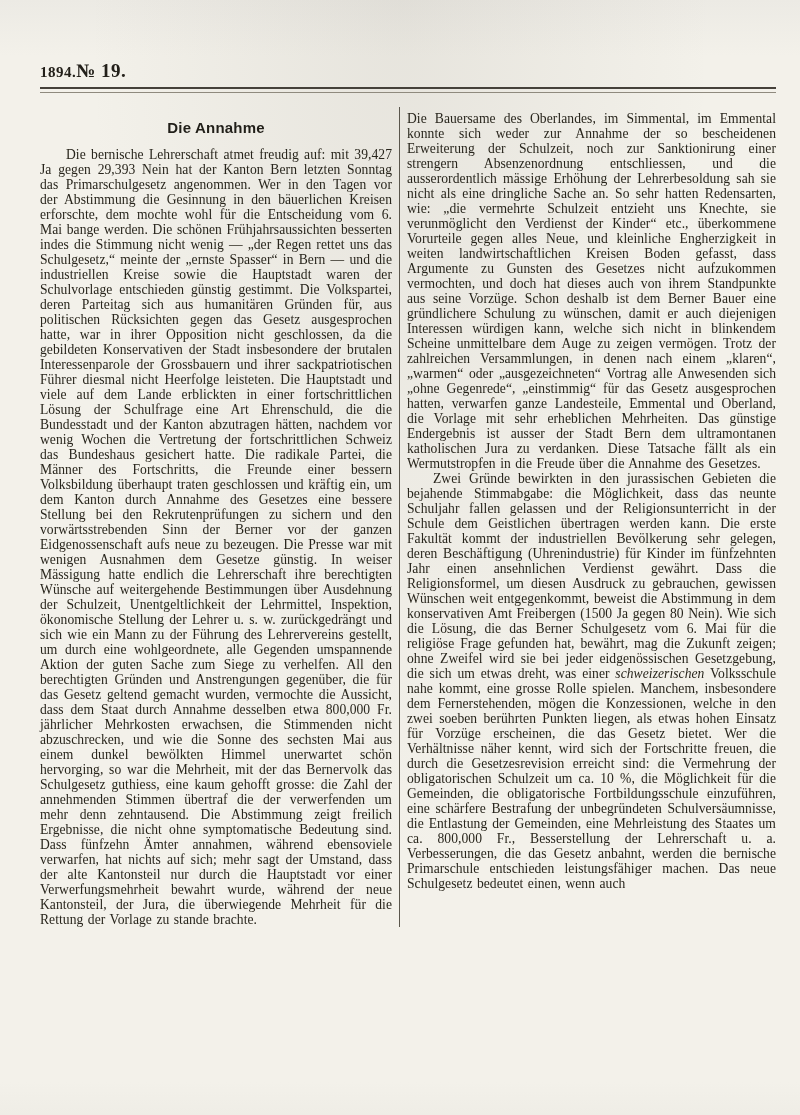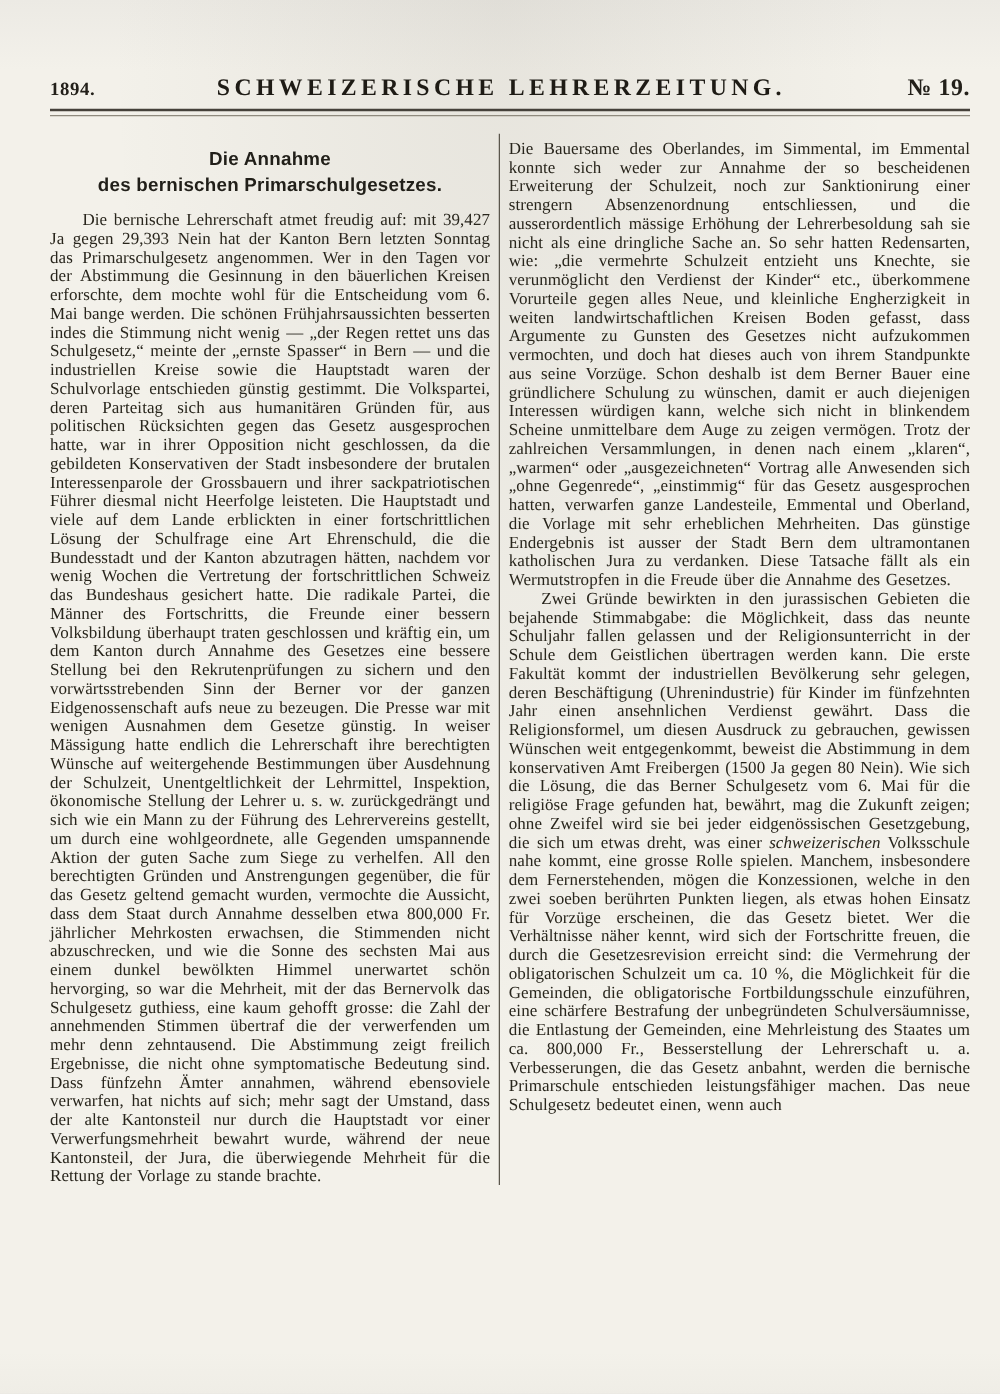--- a/index.html
+++ b/index.html
@@ -90,32 +90,30 @@
   .indent{text-indent:26px;}
   .body i{}
 </style>
 </head>
 <body>
 
 <div class="page">
 
   <header class="masthead">
     <span class="year">1894.</span>
-    <h1 class="title">SCHWEIZERISCHE LEHRERZEITUNG.</h1>
     <span class="issue">№ 19.</span>
   </header>
 
   <div class="rule"></div>
 
   <div class="columns">
 
     <div class="col left">
       <h2 class="article-title">
         <span>Die Annahme</span><br>
-        <span>des bernischen Primarschulgesetzes.</span>
       </h2>
       <p class="body indent">Die bernische Lehrerschaft atmet freudig auf: mit 39,427 Ja gegen 29,393 Nein hat der Kanton Bern letzten Sonntag das Primarschulgesetz angenommen. Wer in den Tagen vor der Abstimmung die Gesinnung in den bäuerlichen Kreisen erforschte, dem mochte wohl für die Entscheidung vom 6. Mai bange werden. Die schönen Frühjahrsaussichten besserten indes die Stimmung nicht wenig — „der Regen rettet uns das Schulgesetz,“ meinte der „ernste Spasser“ in Bern — und die industriellen Kreise sowie die Hauptstadt waren der Schulvorlage entschieden günstig gestimmt. Die Volkspartei, deren Parteitag sich aus humanitären Gründen für, aus politischen Rücksichten gegen das Gesetz ausgesprochen hatte, war in ihrer Opposition nicht geschlossen, da die gebildeten Konservativen der Stadt insbesondere der brutalen Interessenparole der Grossbauern und ihrer sackpatriotischen Führer diesmal nicht Heerfolge leisteten. Die Hauptstadt und viele auf dem Lande erblickten in einer fortschrittlichen Lösung der Schulfrage eine Art Ehrenschuld, die die Bundesstadt und der Kanton abzutragen hätten, nachdem vor wenig Wochen die Vertretung der fortschrittlichen Schweiz das Bundeshaus gesichert hatte. Die radikale Partei, die Männer des Fortschritts, die Freunde einer bessern Volksbildung überhaupt traten geschlossen und kräftig ein, um dem Kanton durch Annahme des Gesetzes eine bessere Stellung bei den Rekrutenprüfungen zu sichern und den vorwärtsstrebenden Sinn der Berner vor der ganzen Eidgenossenschaft aufs neue zu bezeugen. Die Presse war mit wenigen Ausnahmen dem Gesetze günstig. In weiser Mässigung hatte endlich die Lehrerschaft ihre berechtigten Wünsche auf weitergehende Bestimmungen über Ausdehnung der Schulzeit, Unentgeltlichkeit der Lehrmittel, Inspektion, ökonomische Stellung der Lehrer u. s. w. zurückgedrängt und sich wie ein Mann zu der Führung des Lehrervereins gestellt, um durch eine wohlgeordnete, alle Gegenden umspannende Aktion der guten Sache zum Siege zu verhelfen. All den berechtigten Gründen und Anstrengungen gegenüber, die für das Gesetz geltend gemacht wurden, vermochte die Aussicht, dass dem Staat durch Annahme desselben etwa 800,000 Fr. jährlicher Mehrkosten erwachsen, die Stimmenden nicht abzuschrecken, und wie die Sonne des sechsten Mai aus einem dunkel bewölkten Himmel unerwartet schön hervorging, so war die Mehrheit, mit der das Bernervolk das Schulgesetz guthiess, eine kaum gehofft grosse: die Zahl der annehmenden Stimmen übertraf die der verwerfenden um mehr denn zehntausend. Die Abstimmung zeigt freilich Ergebnisse, die nicht ohne symptomatische Bedeutung sind. Dass fünfzehn Ämter annahmen, während ebensoviele verwarfen, hat nichts auf sich; mehr sagt der Umstand, dass der alte Kantonsteil nur durch die Hauptstadt vor einer Verwerfungsmehrheit bewahrt wurde, während der neue Kantonsteil, der Jura, die überwiegende Mehrheit für die Rettung der Vorlage zu stande brachte.</p>
     </div>
 
     <div class="divider"></div>
 
     <div class="col right">
       <p class="body">Die Bauersame des Oberlandes, im Simmental, im Emmental konnte sich weder zur Annahme der so bescheidenen Erweiterung der Schulzeit, noch zur Sanktionirung einer strengern Absenzenordnung entschliessen, und die ausserordentlich mässige Erhöhung der Lehrerbesoldung sah sie nicht als eine dringliche Sache an. So sehr hatten Redensarten, wie: „die vermehrte Schulzeit entzieht uns Knechte, sie verunmöglicht den Verdienst der Kinder“ etc., überkommene Vorurteile gegen alles Neue, und kleinliche Engherzigkeit in weiten landwirtschaftlichen Kreisen Boden gefasst, dass Argumente zu Gunsten des Gesetzes nicht aufzukommen vermochten, und doch hat dieses auch von ihrem Standpunkte aus seine Vorzüge. Schon deshalb ist dem Berner Bauer eine gründlichere Schulung zu wünschen, damit er auch diejenigen Interessen würdigen kann, welche sich nicht in blinkendem Scheine unmittelbare dem Auge zu zeigen vermögen. Trotz der zahlreichen Versammlungen, in denen nach einem „klaren“, „warmen“ oder „ausgezeichneten“ Vortrag alle Anwesenden sich „ohne Gegenrede“, „einstimmig“ für das Gesetz ausgesprochen hatten, verwarfen ganze Landesteile, Emmental und Oberland, die Vorlage mit sehr erheblichen Mehrheiten. Das günstige Endergebnis ist ausser der Stadt Bern dem ultramontanen katholischen Jura zu verdanken. Diese Tatsache fällt als ein Wermutstropfen in die Freude über die Annahme des Gesetzes.</p>
       <p class="body indent"><span>Zwei Gründe bewirkten in den jurassischen Gebieten die bejahende Stimmabgabe: die Möglichkeit, dass das neunte Schuljahr fallen gelassen und der Religionsunterricht in der Schule dem Geistlichen übertragen werden kann. Die erste Fakultät kommt der industriellen Bevölkerung sehr gelegen, deren Beschäftigung (Uhrenindustrie) für Kinder im fünfzehnten Jahr einen ansehnlichen Verdienst gewährt. Dass die Religionsformel, um diesen Ausdruck zu gebrauchen, gewissen Wünschen weit entgegenkommt, beweist die Abstimmung in dem konservativen Amt Freibergen (1500 Ja gegen 80 Nein). Wie sich die Lösung, die das Berner Schulgesetz vom 6. Mai für die religiöse Frage gefunden hat, bewährt, mag die Zukunft zeigen; ohne Zweifel wird sie bei jeder eidgenössischen Gesetzgebung, die sich um etwas dreht, was einer </span><i>schweizerischen</i><span> Volksschule nahe kommt, eine grosse Rolle spielen. Manchem, insbesondere dem Fernerstehenden, mögen die Konzessionen, welche in den zwei soeben berührten Punkten liegen, als etwas hohen Einsatz für Vorzüge erscheinen, die das Gesetz bietet. Wer die Verhältnisse näher kennt, wird sich der Fortschritte freuen, die durch die Gesetzesrevision erreicht sind: die Vermehrung der obligatorischen Schulzeit um ca. 10 %, die Möglichkeit für die Gemeinden, die obligatorische Fortbildungsschule einzuführen, eine schärfere Bestrafung der unbegründeten Schulversäumnisse, die Entlastung der Gemeinden, eine Mehrleistung des Staates um ca. 800,000 Fr., Besserstellung der Lehrerschaft u. a. Verbesserungen, die das Gesetz anbahnt, werden die bernische Primarschule entschieden leistungsfähiger machen. Das neue Schulgesetz bedeutet einen, wenn auch</span></p>
     </div>

